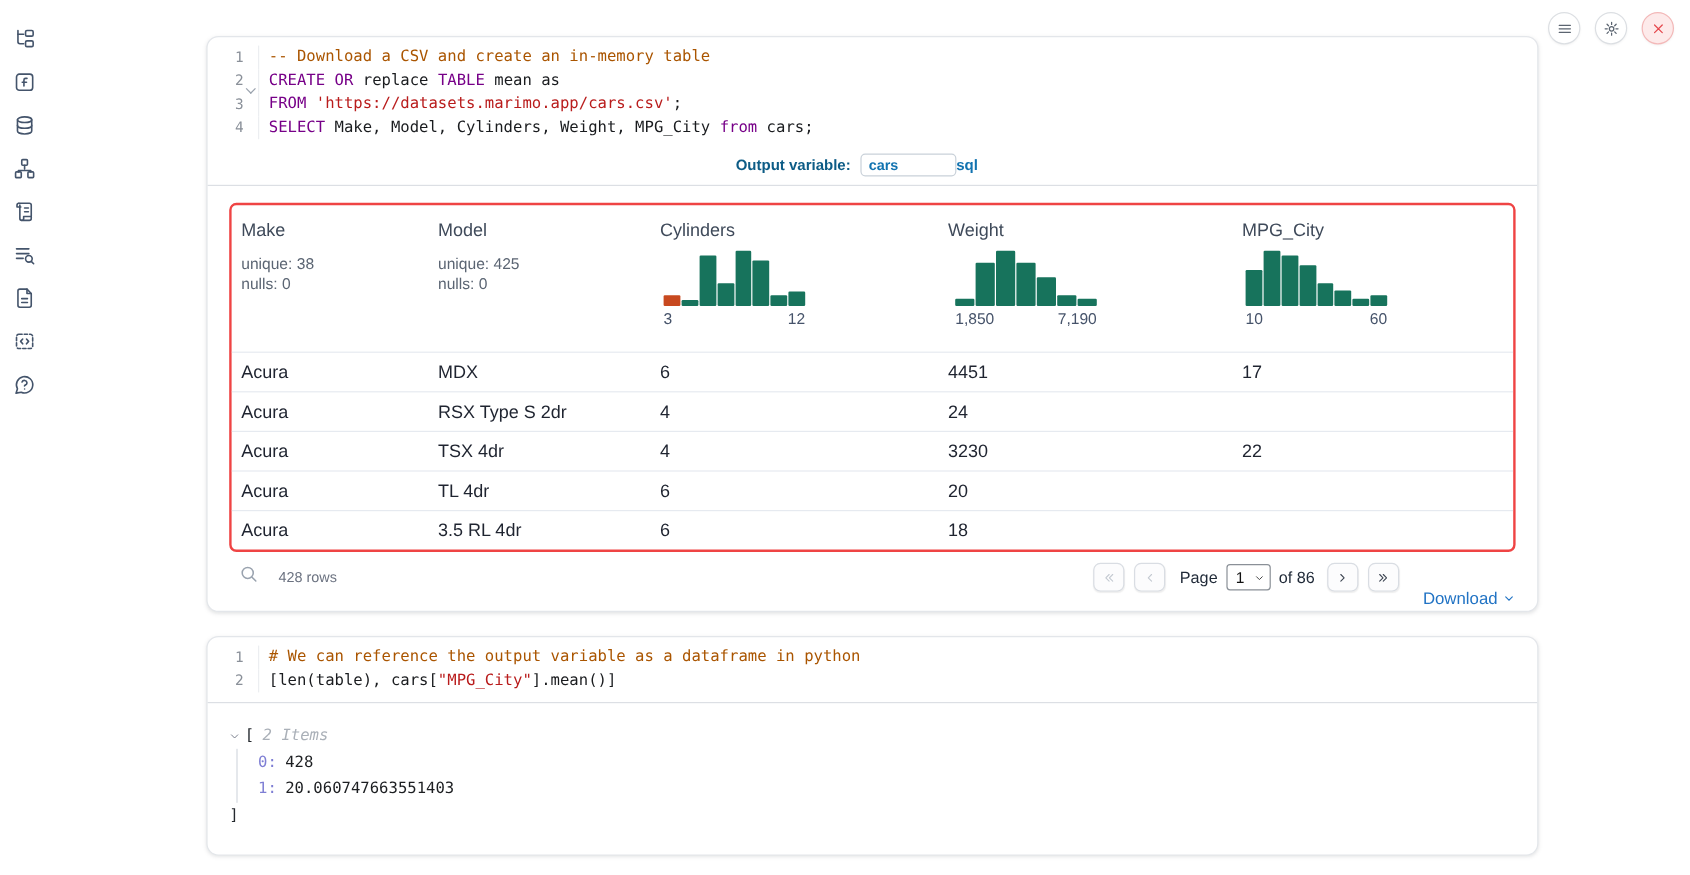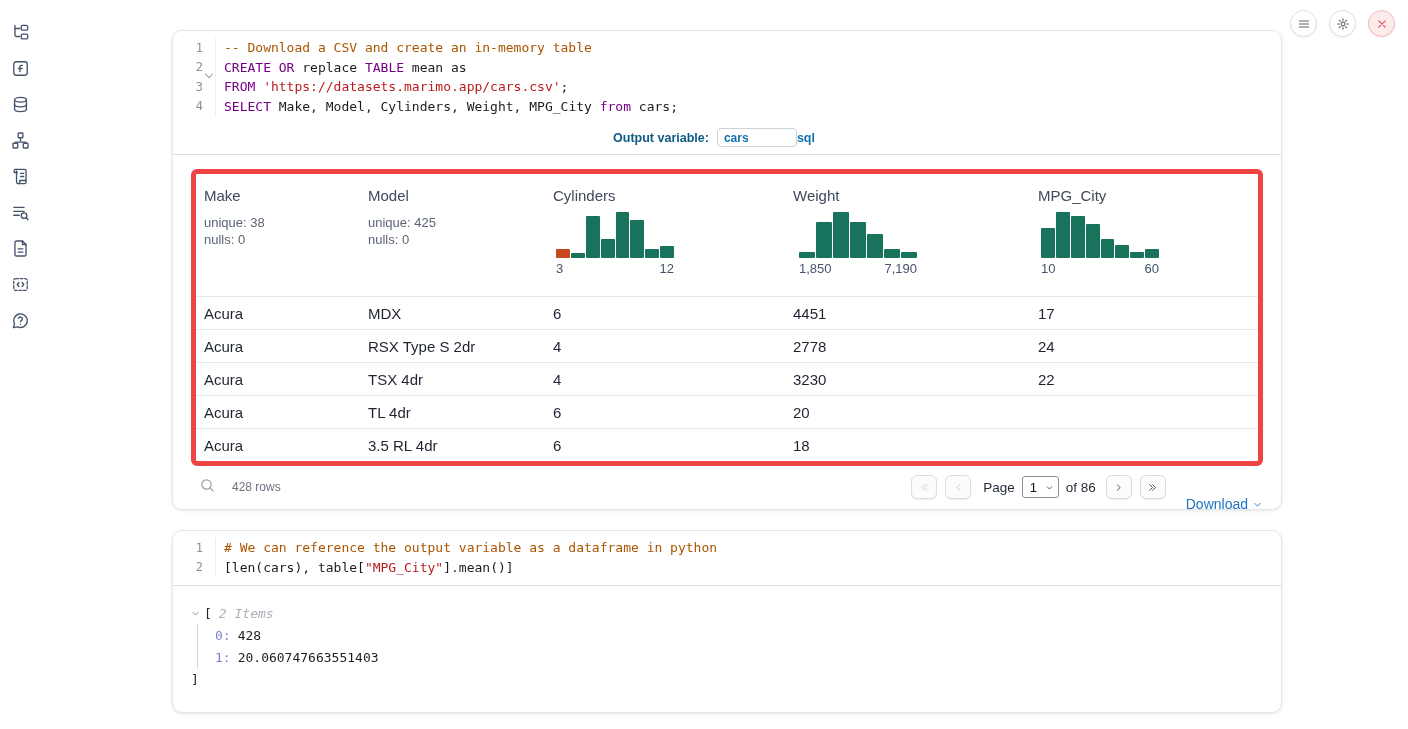--- a/index.html
+++ b/index.html
@@ -46,21 +46,21 @@
                 border-bottom:1px solid #dcdfe4; }
   .outvar-wrap { display:flex; align-items:center; gap:8px; }
   .outvar-label { font-size:12.5px; font-weight:bold; color:#0d5c86; }
   .outvar-input { width:80px; height:19px; border:1px solid #c9d1d9; border-radius:4px;
                   padding:0 6px; font-size:12px; font-weight:bold; color:#1273b0;
                   font-family:"Liberation Sans",sans-serif; }
   .lang-badge { font-size:12.5px; font-weight:bold; color:#1273b0; }
 
   
   .cell-output { padding:14px 18px 0 18px; }
-  .data-table { border:5px solid #ef4444; border-radius:6px; overflow:hidden; }
+  .data-table { border:2px solid #ef4444; border-radius:6px; overflow:hidden; }
   .t-header { display:flex; height:122px; }
   .h-cell { padding:13px 0 0 8px; }
   .col-0 { width:164px; flex:0 0 164px; } .col-1 { width:185px; flex:0 0 185px; }
   .col-2 { width:240px; flex:0 0 240px; } .col-3 { width:245px; flex:0 0 245px; }
   .col-4 { width:240px; flex:1; }
   .col-name { font-size:15px; color:#3f4a5a; cursor:pointer; }
   .col-stats { margin-top:10px; font-size:13px; color:#5b6573; line-height:17px; }
   .hist-block { margin-top:6px; }
   .hist-bars { display:flex; align-items:flex-end; gap:1px; height:48px; width:118px; }
   .hist-bar { flex:1; border-radius:1px; }
@@ -308,21 +308,20 @@
             <div class="cell col-0">Acura</div>
             <div class="cell col-1">MDX</div>
             <div class="cell col-2">6</div>
             <div class="cell col-3">4451</div>
             <div class="cell col-4">17</div>
           </div>
           <div class="t-row">
             <div class="cell col-0">Acura</div>
             <div class="cell col-1">RSX Type S 2dr</div>
             <div class="cell col-2">4</div>
-            <div class="cell col-3">2778</div>
             <div class="cell col-4">24</div>
           </div>
           <div class="t-row">
             <div class="cell col-0">Acura</div>
             <div class="cell col-1">TSX 4dr</div>
             <div class="cell col-2">4</div>
             <div class="cell col-3">3230</div>
             <div class="cell col-4">22</div>
           </div>
           <div class="t-row">
@@ -393,21 +392,21 @@
 <section class="cell-card" id="cell-2">
   <div class="editor" style="border-bottom:1px solid #dcdfe4; padding-bottom:8px">
       <div class="code-line">
         <span class="gutter-num">1</span>
         <span class="fold"></span>
         <span class="code-text"><span class="tok-com"># We can reference the output variable as a dataframe in python</span></span>
       </div>
       <div class="code-line">
         <span class="gutter-num">2</span>
         <span class="fold"></span>
-        <span class="code-text"><span class="tok-pl">[len(cars), table[</span><span class="tok-str">"MPG_City"</span><span class="tok-pl">].mean()]</span></span>
+        <span class="code-text"><span class="tok-pl">[len(table), cars[</span><span class="tok-str">"MPG_City"</span><span class="tok-pl">].mean()]</span></span>
       </div>
     </div>
 
   <div class="tree-output">
     <div class="tree-head">
       <span class="tree-chev">
         <svg viewBox="0 0 24 24">
             <path d="M5 9l7 7 7-7"></path>
           </svg>
       </span>

